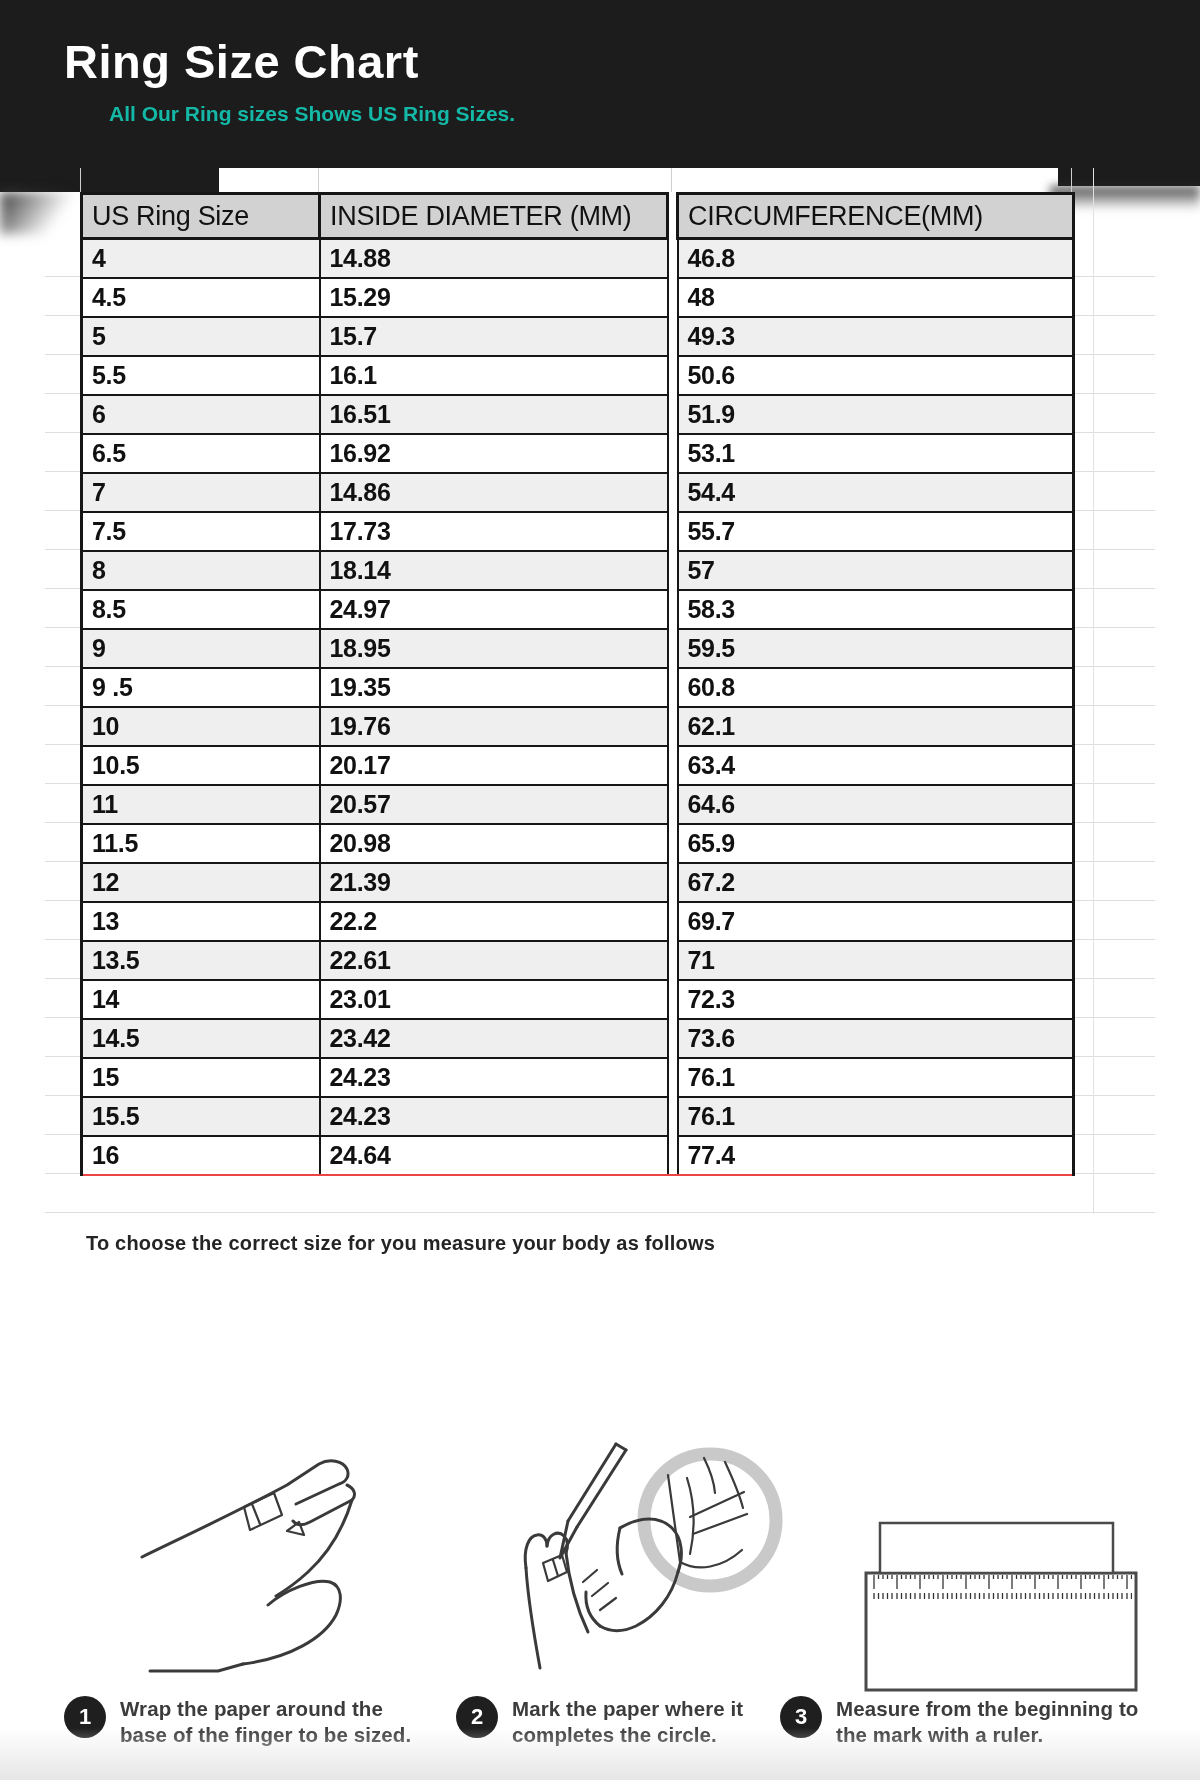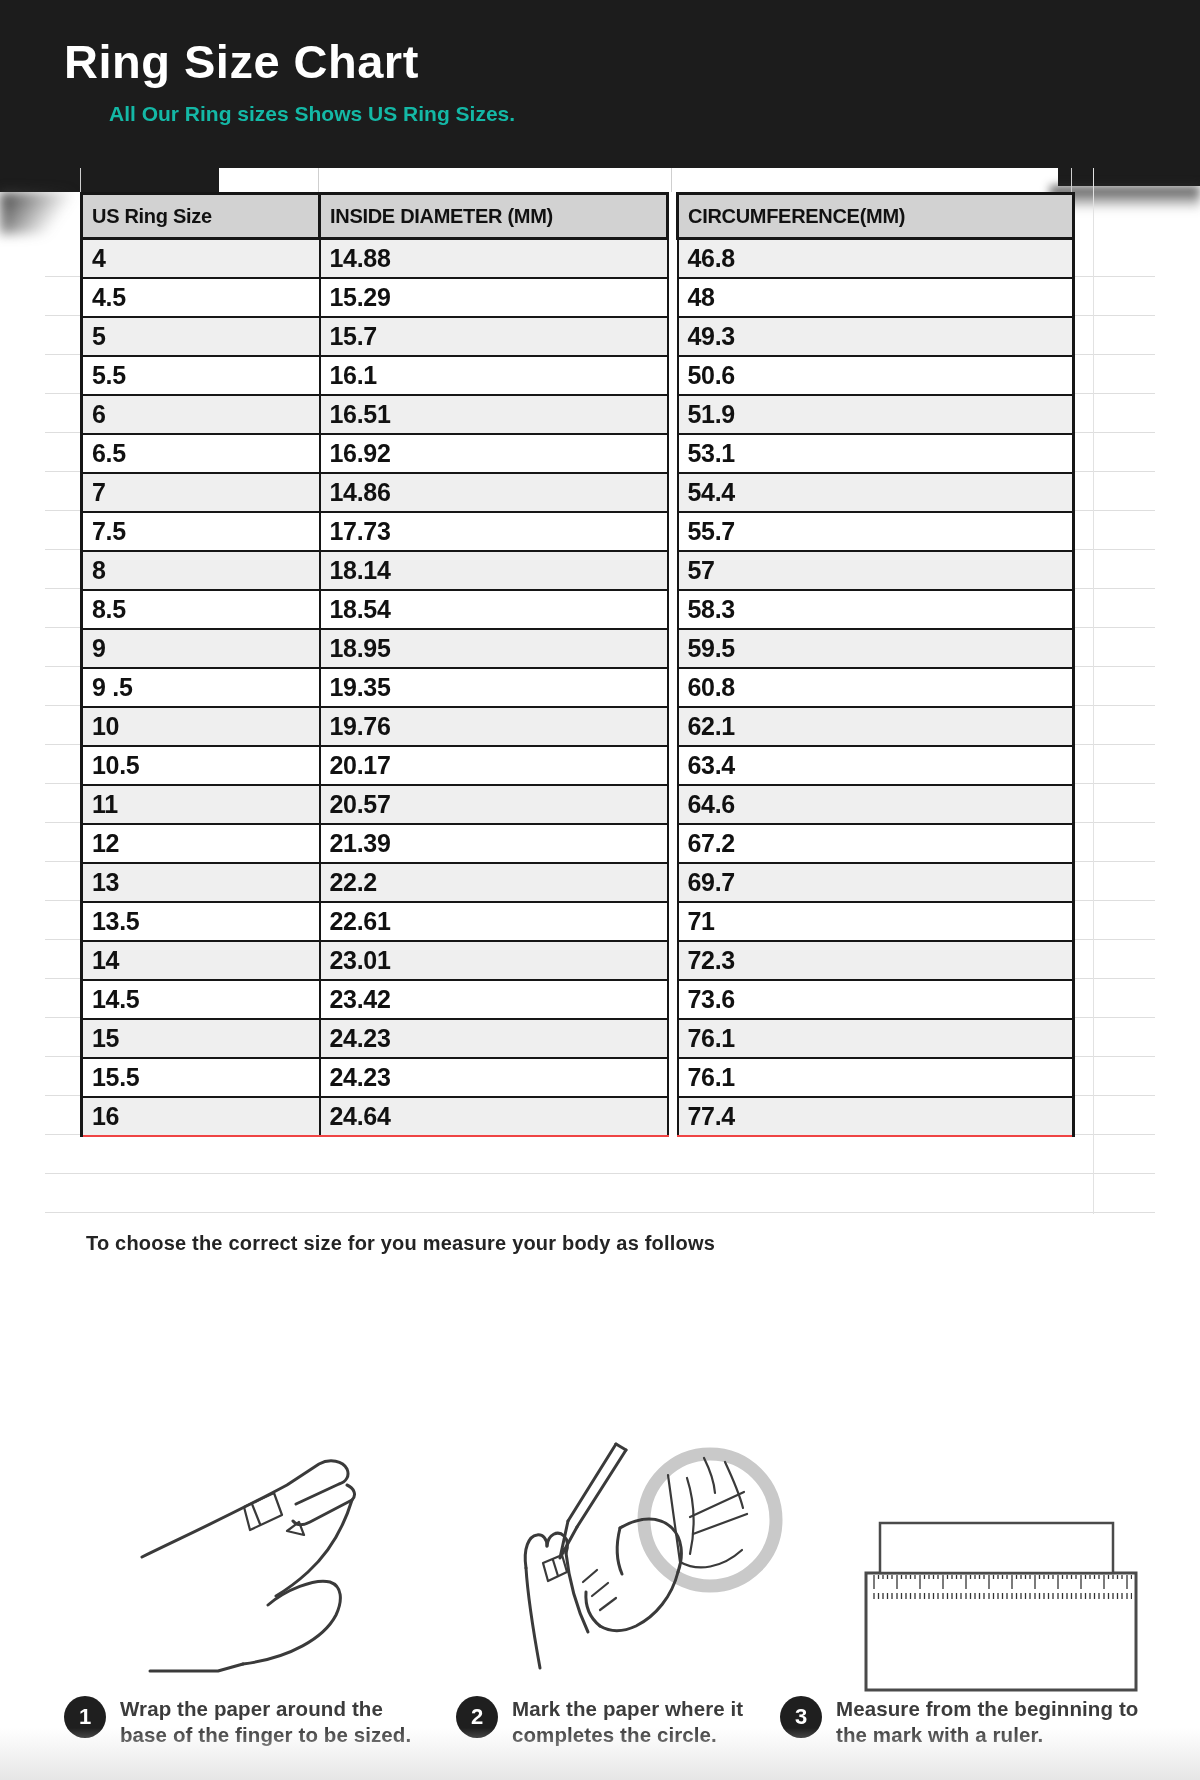--- a/index.html
+++ b/index.html
@@ -19,21 +19,21 @@
     background:linear-gradient(to bottom,rgba(45,45,45,.9),rgba(140,140,140,0));filter:blur(5px);}
   
   .sheet-lines{position:absolute;left:45px;width:1110px;top:238px;height:975px;
     background:repeating-linear-gradient(to bottom,transparent 0px,transparent 37.6px,#dedede 37.6px,#dedede 39px);}
   .strip-vline{position:absolute;top:168px;height:24px;width:1px;background:#cfcfcf;}
   .sheet-vline{position:absolute;left:1093px;top:168px;height:1046px;width:1px;background:#e2e2e2;}
   
   table.ring{position:absolute;left:80px;top:192px;width:992px;border-collapse:collapse;table-layout:fixed;}
   table.ring th{
     background:#d2d2d2;border:3px solid #161616;height:42px;text-align:left;
-    font-size:20px;font-weight:700;color:#111;padding:0 0 0 9px;letter-spacing:-0.3px;white-space:nowrap;overflow:hidden;
+    font-size:27px;font-weight:400;color:#111;padding:0 0 0 9px;letter-spacing:-0.3px;white-space:nowrap;overflow:hidden;
   }
   table.ring td{
     border:2px solid #161616;height:37px;font-size:25px;font-weight:700;color:#111;
     padding:0 0 0 9px;letter-spacing:-0.3px;background:#ffffff;white-space:nowrap;overflow:hidden;
   }
   table.ring tbody tr:nth-child(odd) td{background:#efefef;}
   table.ring .gap, table.ring tbody tr:nth-child(odd) td.gap{
     border:none;background:#ffffff;padding:0;
   }
   table.ring td:first-child, table.ring th:first-child{border-left:3px solid #161616;}
@@ -139,21 +139,21 @@
           <td>55.7</td>
         </tr>
         <tr>
           <td>8</td>
           <td>18.14</td>
           <td class="gap"></td>
           <td>57</td>
         </tr>
         <tr>
           <td>8.5</td>
-          <td>18.54</td>
+          <td>24.97</td>
           <td class="gap"></td>
           <td>58.3</td>
         </tr>
         <tr>
           <td>9</td>
           <td>18.95</td>
           <td class="gap"></td>
           <td>59.5</td>
         </tr>
         <tr>
@@ -172,20 +172,26 @@
           <td>10.5</td>
           <td>20.17</td>
           <td class="gap"></td>
           <td>63.4</td>
         </tr>
         <tr>
           <td>11</td>
           <td>20.57</td>
           <td class="gap"></td>
           <td>64.6</td>
+        </tr>
+        <tr>
+          <td>11.5</td>
+          <td>20.98</td>
+          <td class="gap"></td>
+          <td>65.9</td>
         </tr>
         <tr>
           <td>12</td>
           <td>21.39</td>
           <td class="gap"></td>
           <td>67.2</td>
         </tr>
         <tr>
           <td>13</td>
           <td>22.2</td>

